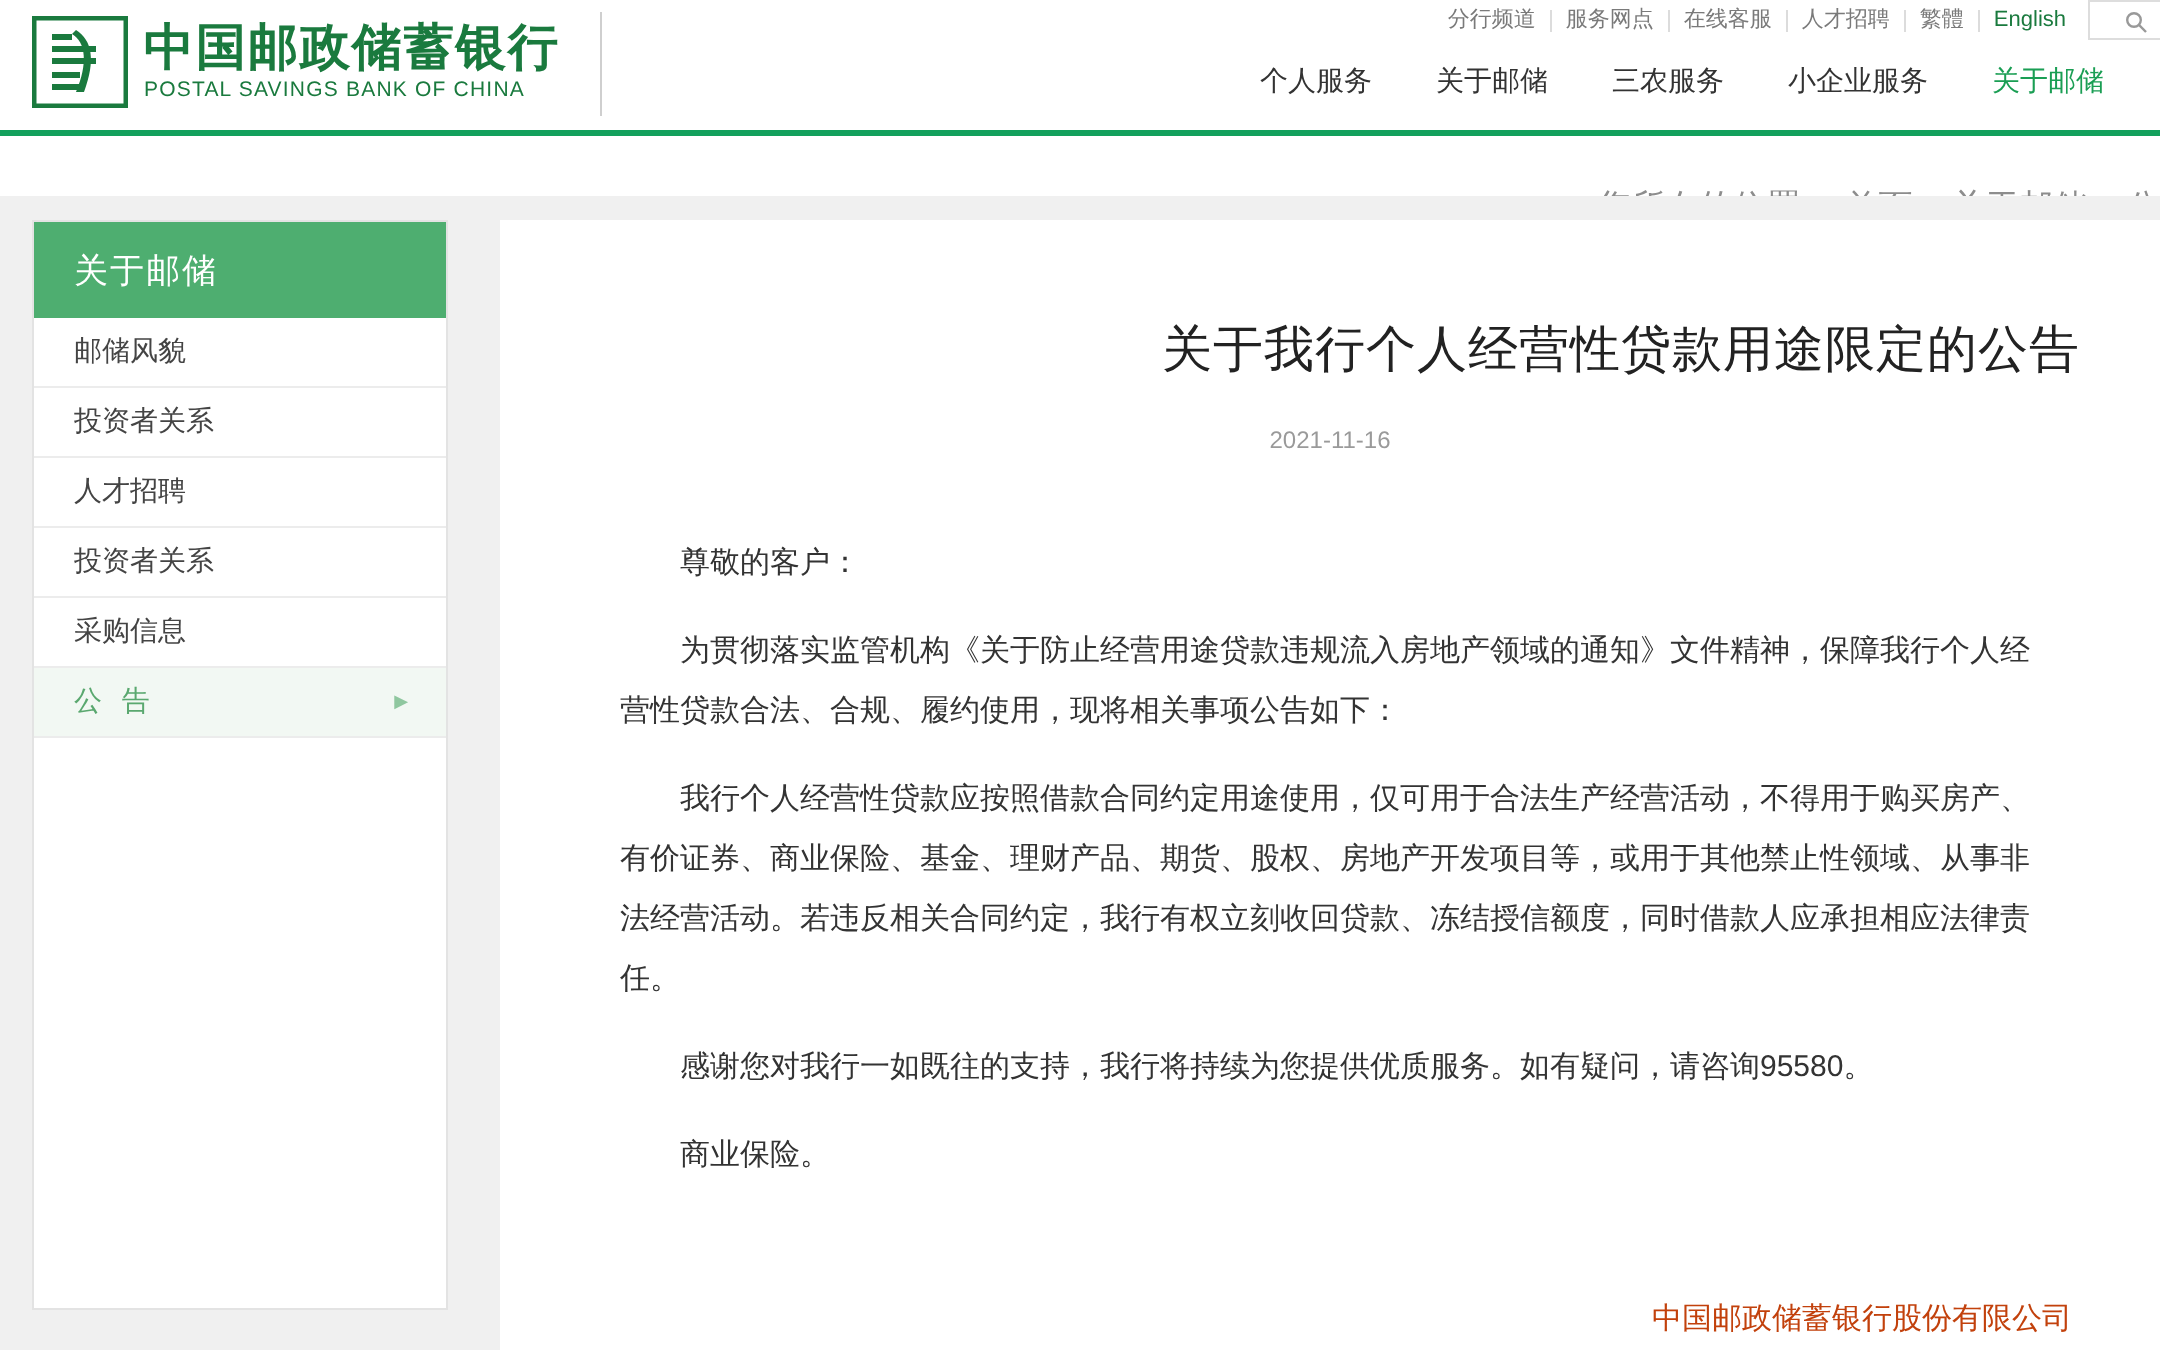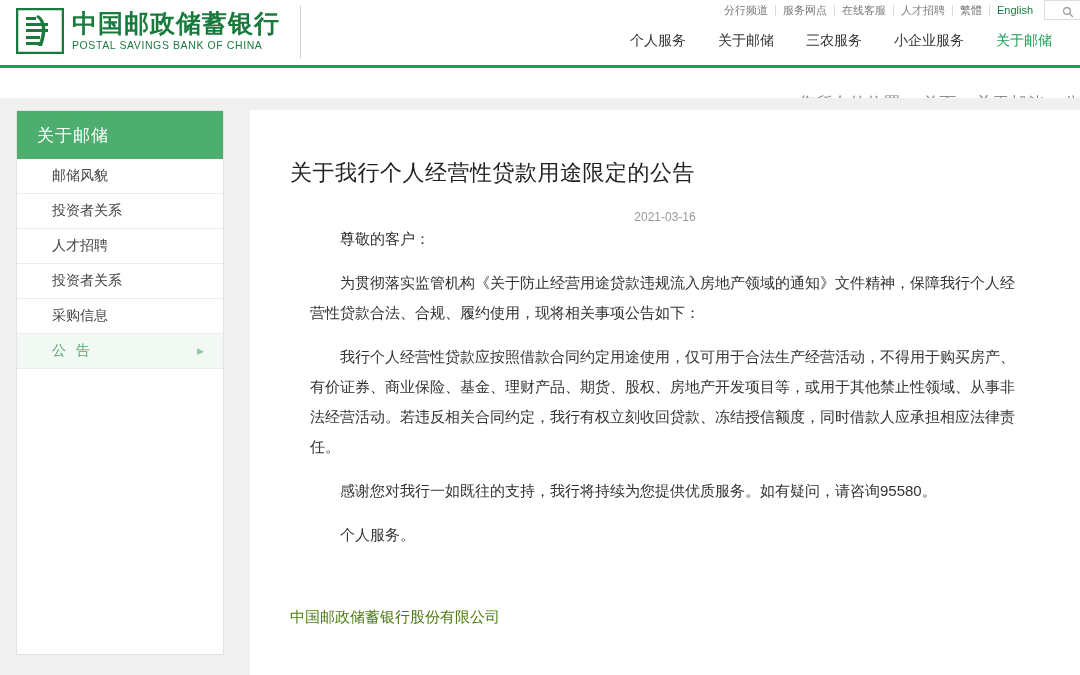--- a/index.html
+++ b/index.html
@@ -113,21 +113,21 @@
   }
   .sidebar-head {
     height: 48px; background: #4eae70;
     color: #fff; font-size: 17px;
     display: flex; align-items: center;
     padding-left: 20px;
     letter-spacing: 1px;
   }
   .side-item {
     height: 35px; display: flex; align-items: center;
-    padding-left: 35px; padding-right: 14px;
+    padding-left: 20px; padding-right: 14px;
     font-size: 14px; color: #444;
     border-bottom: 1px solid #ececec;
     position: relative;
   }
   .side-item:last-of-type { }
   .side-item.active {
     background: #f2f8f3; color: #5aa86f; letter-spacing: 3px;
   }
   .side-item .arrow {
     position: absolute; right: 16px; top: 50%;
@@ -135,40 +135,42 @@
     font-size: 9px; color: #8fc79f;
   }
 
   .content {
     position: absolute; left: 250px; top: 12px; right: 0px;
     background: #ffffff;
     min-height: 565px;
     padding: 30px 40px 0 40px;
   }
   .doc-title {
-    text-align: left;
-    font-size: 22px; color: #222;
+    text-align: right;
+    font-size: 25px; color: #222;
     font-weight: normal;
     letter-spacing: 0.5px;
     margin-top: 18px;
     font-family: Liberation Sans, sans-serif;
   }
   .doc-date {
     text-align: center;
     font-size: 12px; color: #9a9a9a;
     margin-top: 22px;
   }
   .doc-body {
+    margin-top: 40px;
     font-size: 15px; color: #333; line-height: 2.0;
     padding: 0 20px;
   }
   .doc-body p { text-indent: 2em; margin-bottom: 14px; }
   .sign {
     margin-top: 50px;
-    font-size: 15px; color: #4d7c0f; line-height: 2.2;
+    text-align: right;
+    font-size: 15px; color: #c2410c; line-height: 2.2;
     padding-right: 4px;
   }
 </style>
 </head>
 <body>
 
 <div class="page">
 
   <div class="header">
 
@@ -249,28 +251,28 @@
         <span>采购信息</span>
       </div>
       <div class="side-item active">
         <span>公 告</span>
         <span class="arrow">▶</span>
       </div>
     </div>
 
     <div class="content">
       <h1 class="doc-title">关于我行个人经营性贷款用途限定的公告</h1>
-      <div class="doc-date">2021-03-16</div>
+      <div class="doc-date">2021-11-16</div>
 
       <div class="doc-body">
         <p>尊敬的客户：</p>
         <p>为贯彻落实监管机构《关于防止经营用途贷款违规流入房地产领域的通知》文件精神，保障我行个人经营性贷款合法、合规、履约使用，现将相关事项公告如下：</p>
         <p>我行个人经营性贷款应按照借款合同约定用途使用，仅可用于合法生产经营活动，不得用于购买房产、有价证券、商业保险、基金、理财产品、期货、股权、房地产开发项目等，或用于其他禁止性领域、从事非法经营活动。若违反相关合同约定，我行有权立刻收回贷款、冻结授信额度，同时借款人应承担相应法律责任。</p>
         <p>感谢您对我行一如既往的支持，我行将持续为您提供优质服务。如有疑问，请咨询95580。</p>
-        <p>个人服务。</p>
+        <p>商业保险。</p>
       </div>
 
       <div class="sign">
         <div>中国邮政储蓄银行股份有限公司</div>
 
       </div>
     </div>
   </div>
 </div>
 

